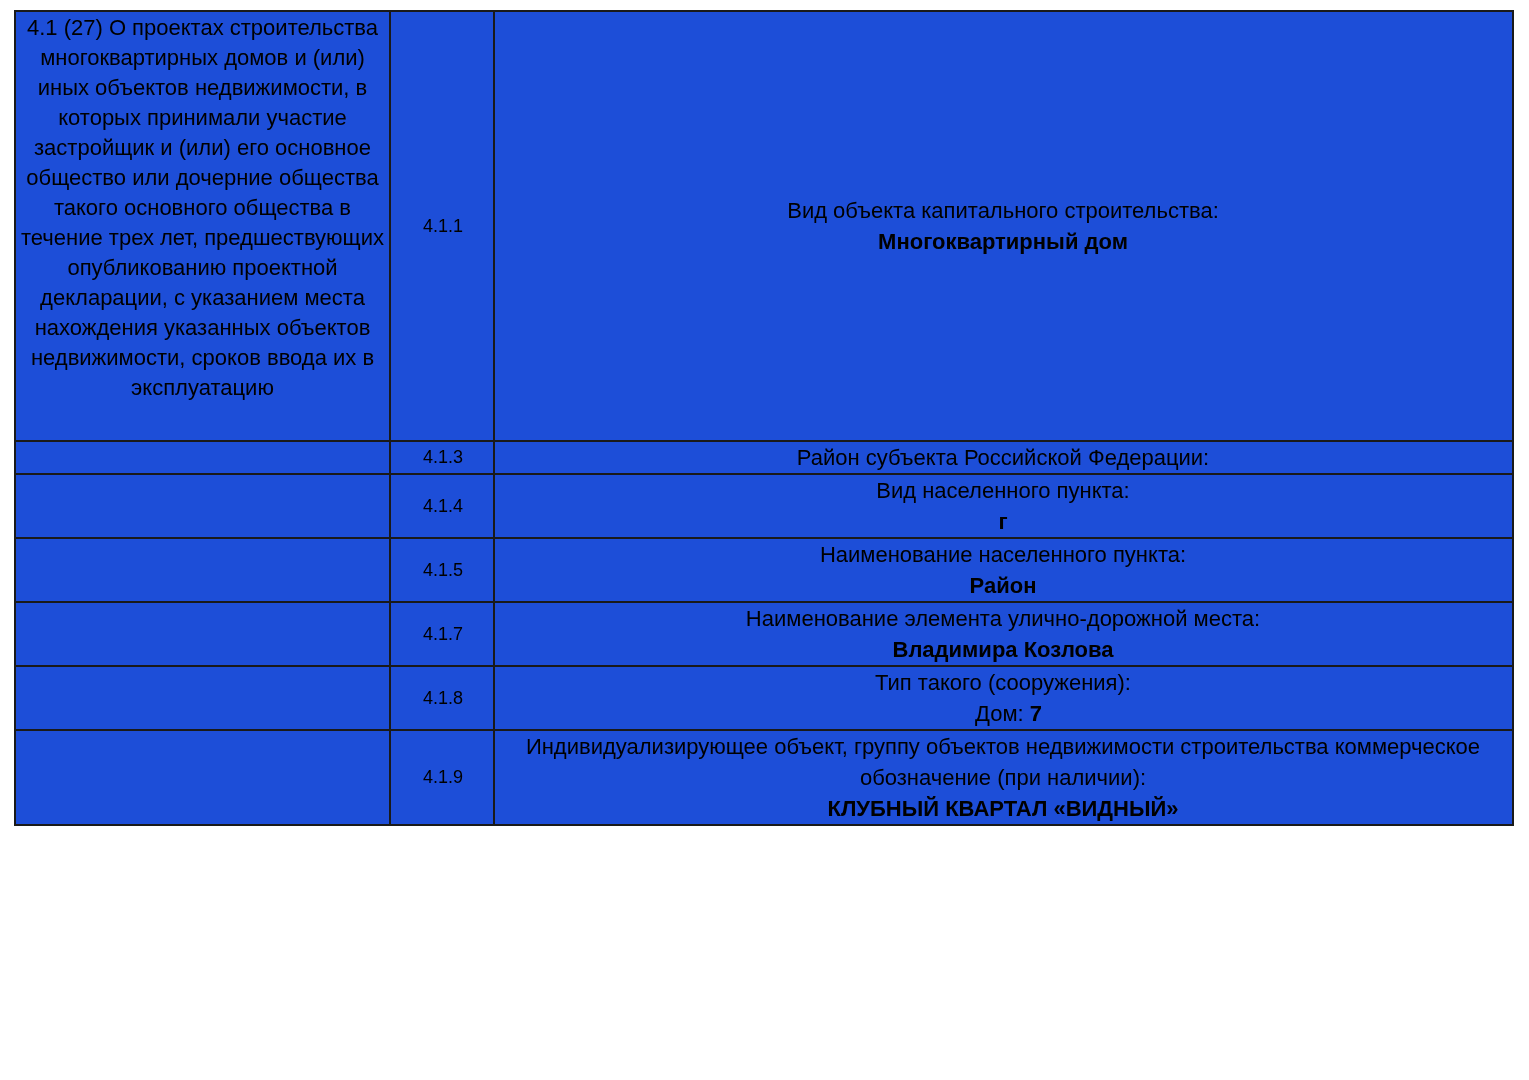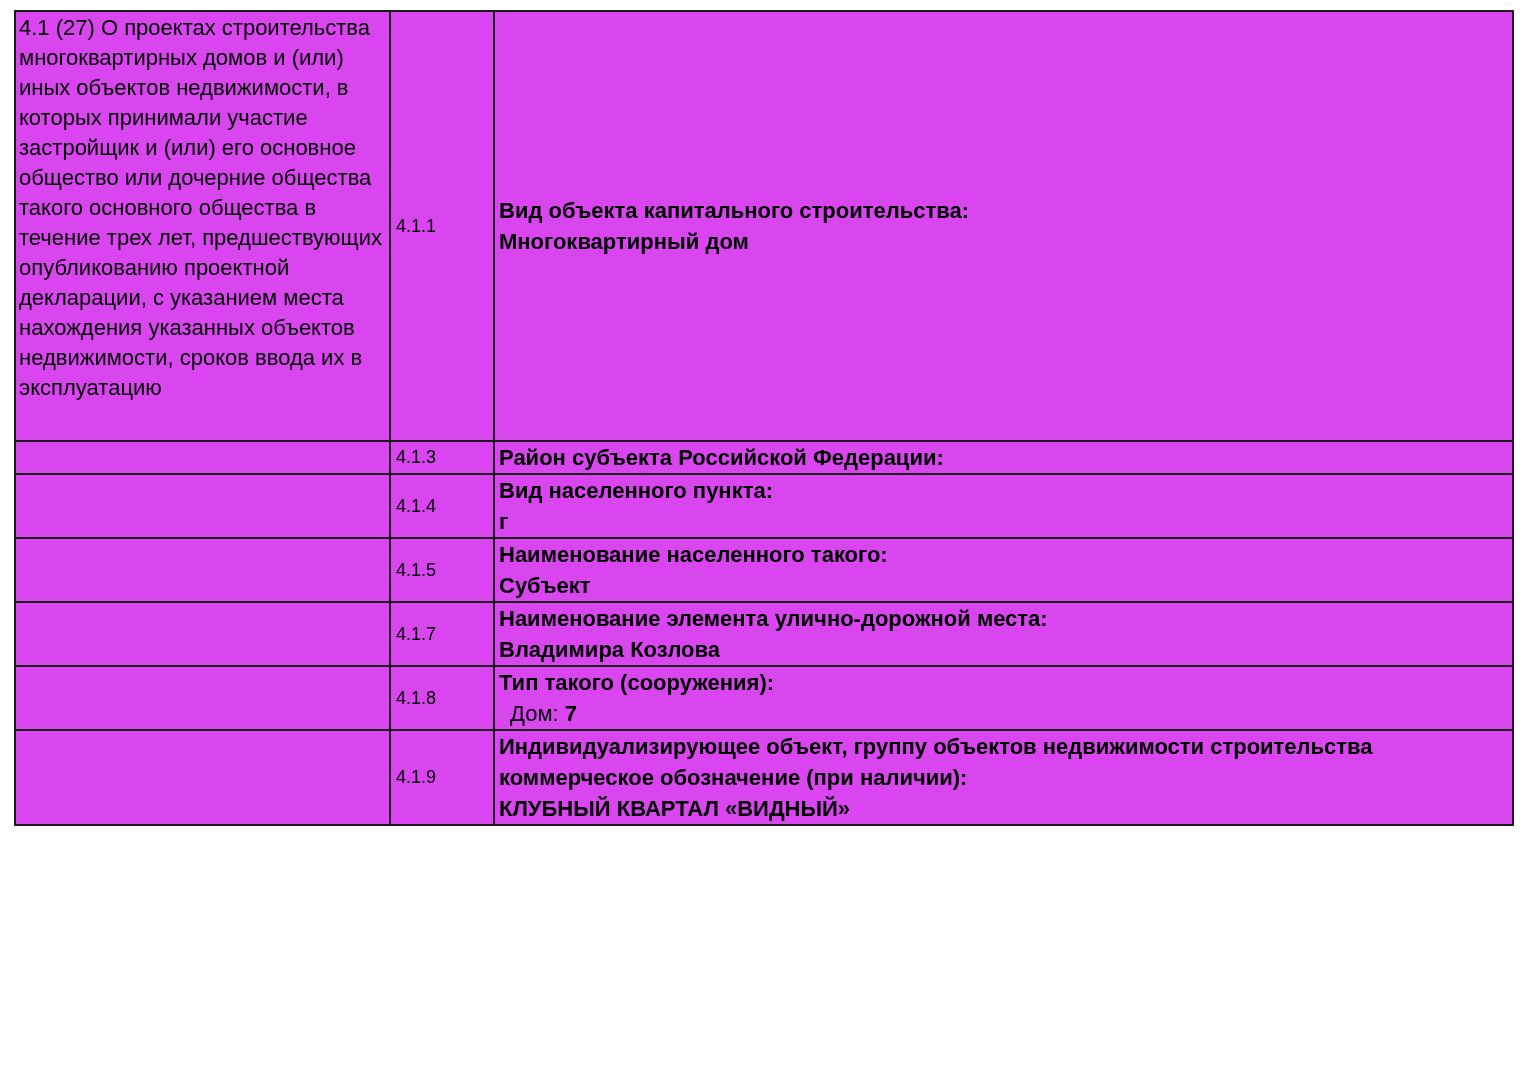--- a/index.html
+++ b/index.html
@@ -16,22 +16,23 @@
     overflow: hidden;
   }
   table.decl {
     border-collapse: collapse;
     table-layout: fixed;
     margin: 10px 0 0 14px;
     width: 1498px;
   }
   table.decl td {
     border: 2px solid #1a1a1a;
-    background: #d946ef;
+    background: #1d4ed8;
     overflow: hidden;
+    text-align: center;
   }
   
   col.c1 { width: 375px; }
   col.c2 { width: 104px; }
   col.c3 { width: 1019px; }
 
   
   tr.r1 { height: 430px; }
   tr.r2 { height: 62px;  }
   tr.r3 { height: 31px;  }
@@ -52,21 +53,21 @@
     vertical-align: middle;
     padding: 0 3px 0 5px;
     font-size: 18px;
   }
   td.content {
     vertical-align: middle;
     padding: 0 5px 0 4px;
     font-size: 22px;
     line-height: 31px;
   }
-  .field-label { font-weight: bold; }
+  .field-label { font-weight: normal; }
   .field-value { font-weight: bold; }
   .field-value:empty { display: none; }
   .value-prefix { font-weight: normal; margin-left: 11px; }
 </style>
 </head>
 <body>
 
 <table class="decl">
   <colgroup>
       <col class="c1">
@@ -102,22 +103,22 @@
     <td class="content">
       <div class="field-label">Вид населенного пункта:</div>
       <div class="field-value">г</div>
     </td>
   </tr>
 
   <tr class="r5">
     <td class="desc"></td>
     <td class="code">4.1.5</td>
     <td class="content">
-      <div class="field-label">Наименование населенного такого:</div>
-      <div class="field-value">Субъект</div>
+      <div class="field-label">Наименование населенного пункта:</div>
+      <div class="field-value">Район</div>
     </td>
   </tr>
 
 
   <tr class="r7">
     <td class="desc"></td>
     <td class="code">4.1.7</td>
     <td class="content">
       <div class="field-label">Наименование элемента улично-дорожной места:</div>
       <div class="field-value">Владимира Козлова</div>

